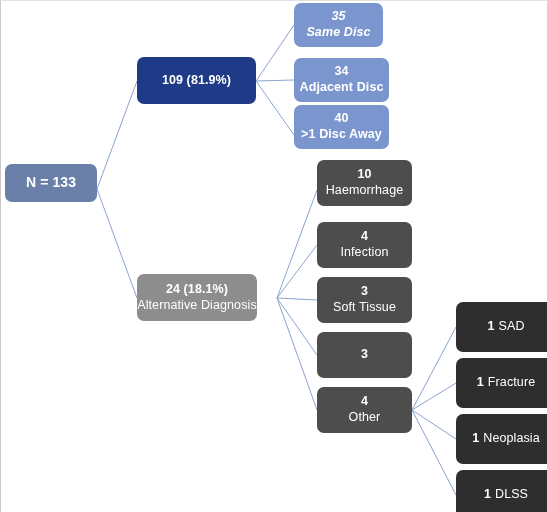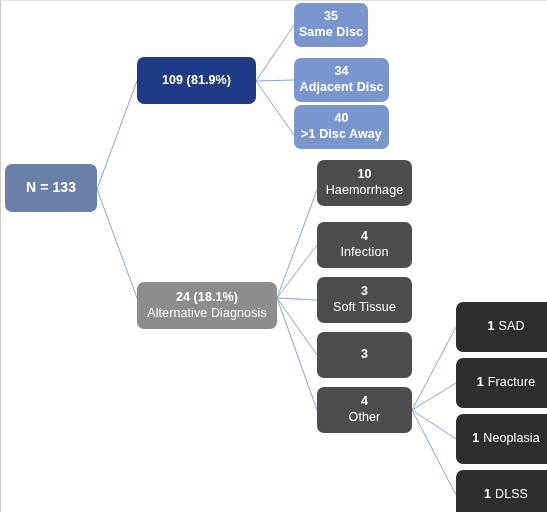--- a/index.html
+++ b/index.html
@@ -89,31 +89,31 @@
       <line x1="276" y1="297" x2="316" y2="244" stroke="#8ba4cf" stroke-width="1"></line>
       <line x1="276" y1="297" x2="316" y2="299" stroke="#8ba4cf" stroke-width="1"></line>
       <line x1="276" y1="297" x2="316" y2="354" stroke="#8ba4cf" stroke-width="1"></line>
       <line x1="276" y1="297" x2="316" y2="409" stroke="#8ba4cf" stroke-width="1"></line>
       <line x1="411" y1="409" x2="455" y2="326" stroke="#8ba4cf" stroke-width="1"></line>
       <line x1="411" y1="409" x2="455" y2="382" stroke="#8ba4cf" stroke-width="1"></line>
       <line x1="411" y1="409" x2="455" y2="438" stroke="#8ba4cf" stroke-width="1"></line>
       <line x1="411" y1="409" x2="455" y2="494" stroke="#8ba4cf" stroke-width="1"></line>
     </svg>
   <div id="nodes">
-      <div class="node root" style="left: 4px; top: 163px; width: 92px; height: 48px; background: rgb(107, 128, 168);">
+      <div class="node root" style="left: 4px; top: 163px; width: 92px; height: 38px; background: rgb(107, 128, 168);">
         <span class="num">N = 133</span>
       </div>
       <div class="node branch gray" style="left: 136px; top: 56px; width: 119px; height: 47px; background: rgb(31, 59, 135);">
         <span class="num">109 (81.9%)</span>
       </div>
-      <div class="node branch gray" style="left: 136px; top: 273px; width: 140px; height: 47px; background: rgb(141, 141, 141); margin-top: 8px;">
+      <div class="node branch gray" style="left: 136px; top: 273px; width: 120px; height: 47px; background: rgb(141, 141, 141);">
         <span class="num">24 (18.1%)</span>
         <span class="lbl">Alternative Diagnosis</span>
       </div>
-      <div class="node" style="left: 293px; top: 2px; width: 74px; height: 44px; background: rgb(123, 150, 206);">
+      <div class="node" style="left: 293px; top: 2px; width: 89px; height: 44px; background: rgb(123, 150, 206); font-style: italic;">
         <span class="num">35</span>
         <span class="lbl">Same Disc</span>
       </div>
       <div class="node" style="left: 293px; top: 57px; width: 95px; height: 44px; background: rgb(123, 150, 206);">
         <span class="num">34</span>
         <span class="lbl">Adjacent Disc</span>
       </div>
       <div class="node" style="left: 293px; top: 104px; width: 95px; height: 44px; background: rgb(123, 150, 206);">
         <span class="num">40</span>
         <span class="lbl">&gt;1 Disc Away</span>

